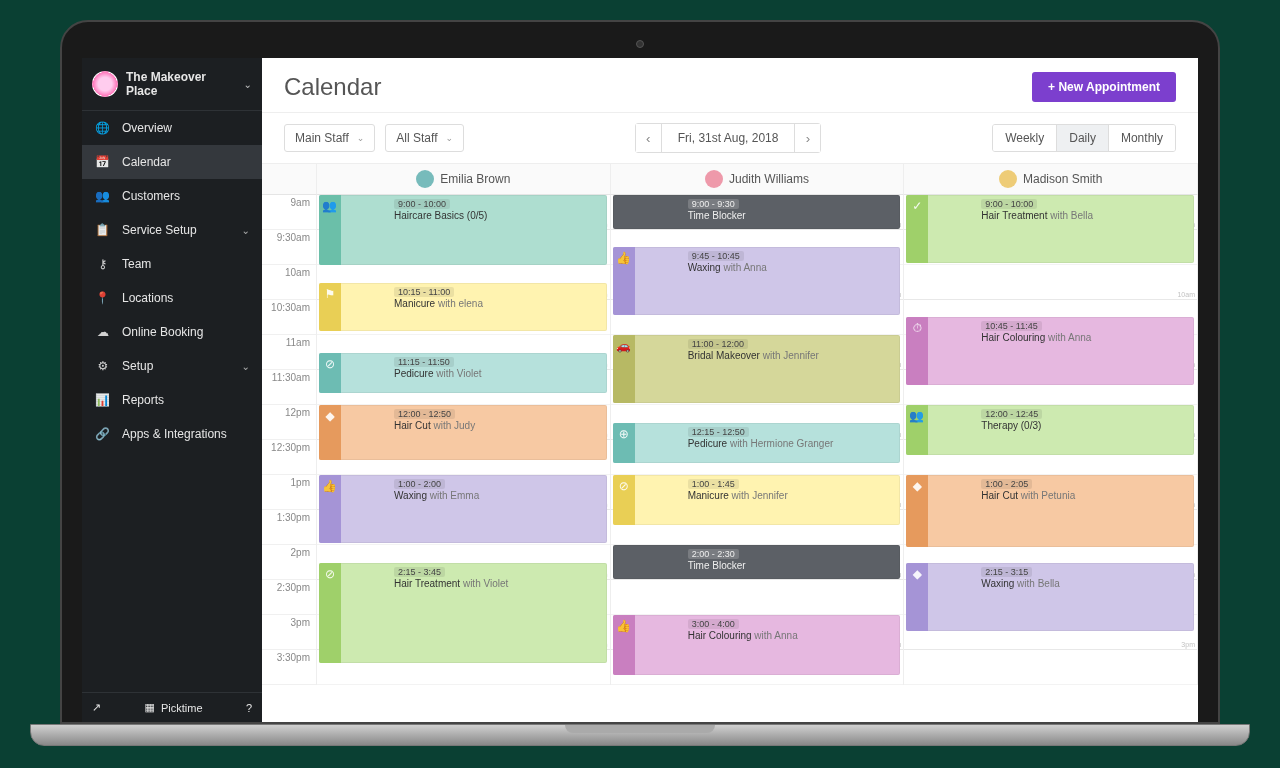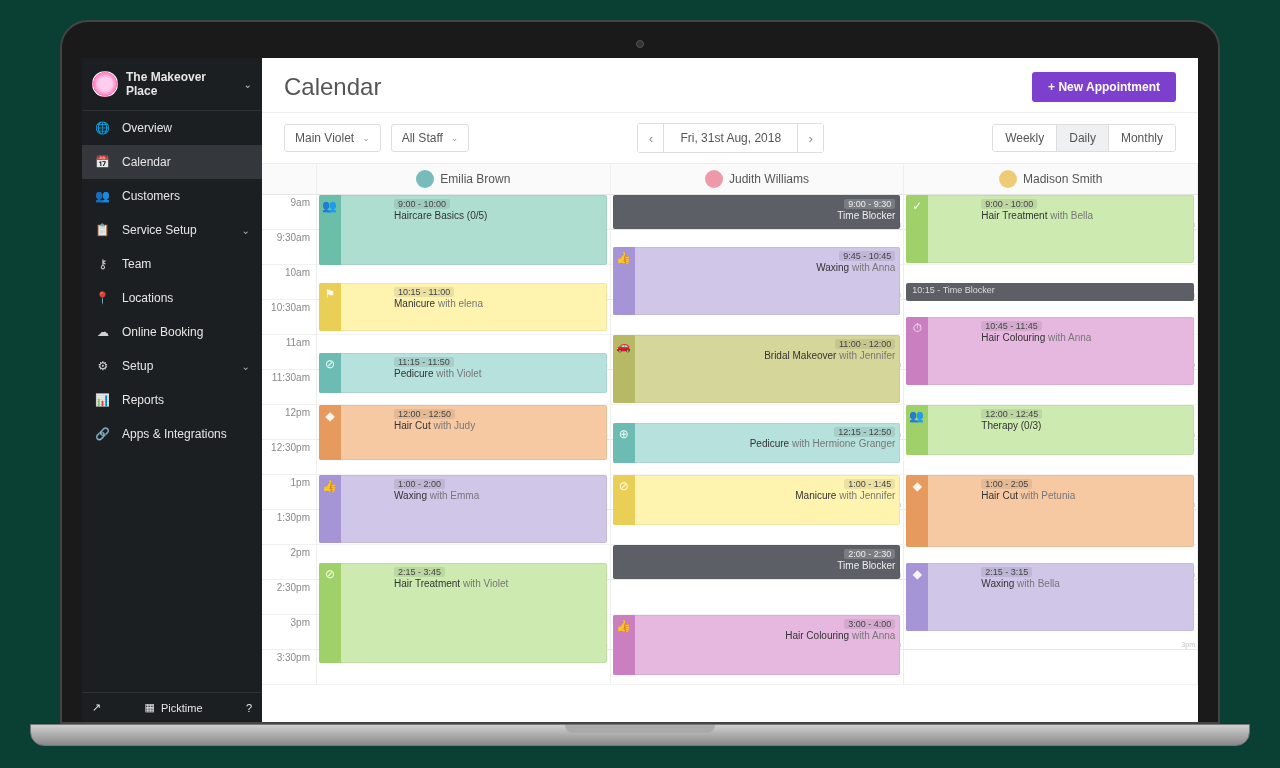--- a/index.html
+++ b/index.html
@@ -135,21 +135,21 @@
       </aside>
 
       <section class="main">
         <div class="titlebar">
           <h1>Calendar</h1>
           <button class="newappt">+ New Appointment</button>
         </div>
 
         <div class="toolbar">
           <div class="dropdown">
-            <span>Main Violet</span>
+            <span>Main Staff</span>
             <span class="chev">⌄</span>
           </div>
           <div class="dropdown">
             <span>All Staff</span>
             <span class="chev">⌄</span>
           </div>
           <div class="datebox">
             <button>‹</button>
             <span class="date">Fri, 31st Aug, 2018</span>
             <button>›</button>
@@ -239,21 +239,21 @@
                 </div>
                 <div class="appt" style="top: 280px; height: 68px; background: rgb(207, 198, 232);">
                   <div class="iconcol" style="background: rgb(165, 148, 214);">👍</div>
                   <div class="body"><span class="time">1:00 - 2:00</span><br><span>Waxing</span> <span class="with">with Emma</span></div>
                 </div>
                 <div class="appt" style="top: 368px; height: 100px; background: rgb(205, 234, 176);">
                   <div class="iconcol" style="background: rgb(159, 208, 106);">⊘</div>
                   <div class="body"><span class="time">2:15 - 3:45</span><br><span>Hair Treatment</span> <span class="with">with Violet</span></div>
                 </div>
               </div>
-              <div class="daycol" style="height: 490px; text-align: right;">
+              <div class="daycol" style="height: 490px;">
                 <div class="slotline hour" style="top: 0px;">
                   <span class="tinylabel">9am</span>
                 </div>
                 <div class="slotline" style="top: 35px;"></div>
                 <div class="slotline hour" style="top: 70px;">
                   <span class="tinylabel">10am</span>
                 </div>
                 <div class="slotline" style="top: 105px;"></div>
                 <div class="slotline hour" style="top: 140px;">
                   <span class="tinylabel">11am</span>
@@ -330,21 +330,20 @@
                 </div>
                 <div class="slotline" style="top: 385px;"></div>
                 <div class="slotline hour" style="top: 420px;">
                   <span class="tinylabel">3pm</span>
                 </div>
                 <div class="slotline" style="top: 455px;"></div>
                 <div class="appt" style="top: 0px; height: 68px; background: rgb(205, 234, 176);">
                   <div class="iconcol" style="background: rgb(159, 208, 106);">✓</div>
                   <div class="body"><span class="time">9:00 - 10:00</span><br><span>Hair Treatment</span> <span class="with">with Bella</span></div>
                 </div>
-                <div class="thin" style="top: 88px;">10:15 - Time Blocker</div>
                 <div class="appt" style="top: 122px; height: 68px; background: rgb(230, 184, 224);">
                   <div class="iconcol" style="background: rgb(201, 127, 192);">⏱</div>
                   <div class="body"><span class="time">10:45 - 11:45</span><br><span>Hair Colouring</span> <span class="with">with Anna</span></div>
                 </div>
                 <div class="appt" style="top: 210px; height: 50px; background: rgb(205, 234, 176);">
                   <div class="iconcol" style="background: rgb(159, 208, 106);">👥</div>
                   <div class="body"><span class="time">12:00 - 12:45</span><br><span>Therapy (0/3)</span></div>
                 </div>
                 <div class="appt" style="top: 280px; height: 72px; background: rgb(247, 201, 163);">
                   <div class="iconcol" style="background: rgb(230, 154, 93);">◆</div>

